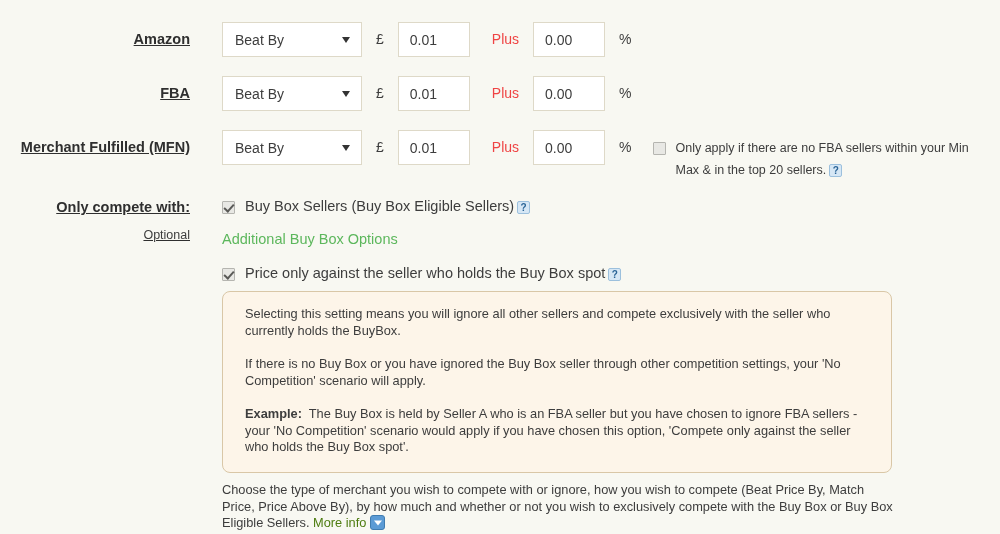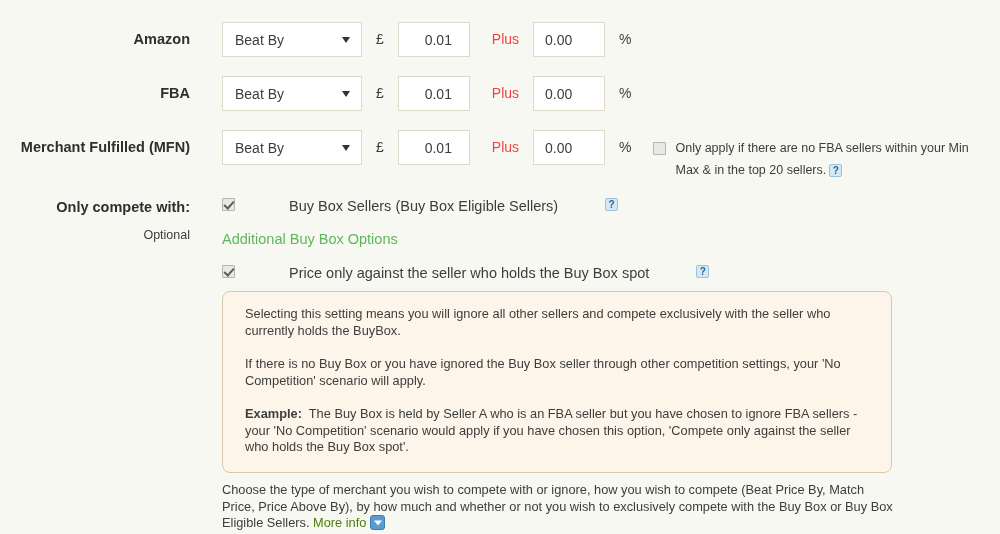--- a/index.html
+++ b/index.html
@@ -31,20 +31,21 @@
   }
   .row-label {
     width: 190px;
     text-align: right;
     font-size: 14.5px;
     font-weight: bold;
     color: #2f2f2f;
     padding-top: 8px;
     flex: 0 0 190px;
     line-height: 18px;
+    text-decoration: underline;
   }
   .row-controls {
     margin-left: 32px;
     display: flex;
     align-items: flex-start;
   }
 
   
   .select-box {
     position: relative;
@@ -98,21 +99,21 @@
     background: #ffffff;
     border: 1px solid #ded9c8;
     box-sizing: border-box;
     font-family: "Liberation Sans", sans-serif;
     font-size: 14px;
     color: #3d3d3d;
     padding-left: 11px;
     outline: none;
     margin-left: 14px;
   }
-  .num-input.first { margin-left: 14px; text-align: center; }
+  .num-input.first { margin-left: 14px; }
 
   
   .cb {
     width: 13px;
     height: 13px;
     border: 1px solid #b5b5b0;
     background: #e8e8e4;
     box-sizing: border-box;
     display: inline-block;
     position: relative;
@@ -172,24 +173,23 @@
   
   .optional-sub {
     font-weight: normal;
     font-size: 12.5px;
     color: #3d3d3d;
     display: block;
     margin-top: 10px;
   }
   .check-line {
     display: flex;
-    align-items: flex-start;
+    align-items: flex-end;
     font-size: 14.5px;
     color: #3d3d3d;
-    gap: 44px;
   }
   .check-line .lbl { margin-left: 10px; }
   .green-link {
     color: #5cb75c;
     font-size: 14.5px;
     text-decoration: none;
     cursor: pointer;
   }
 
   

